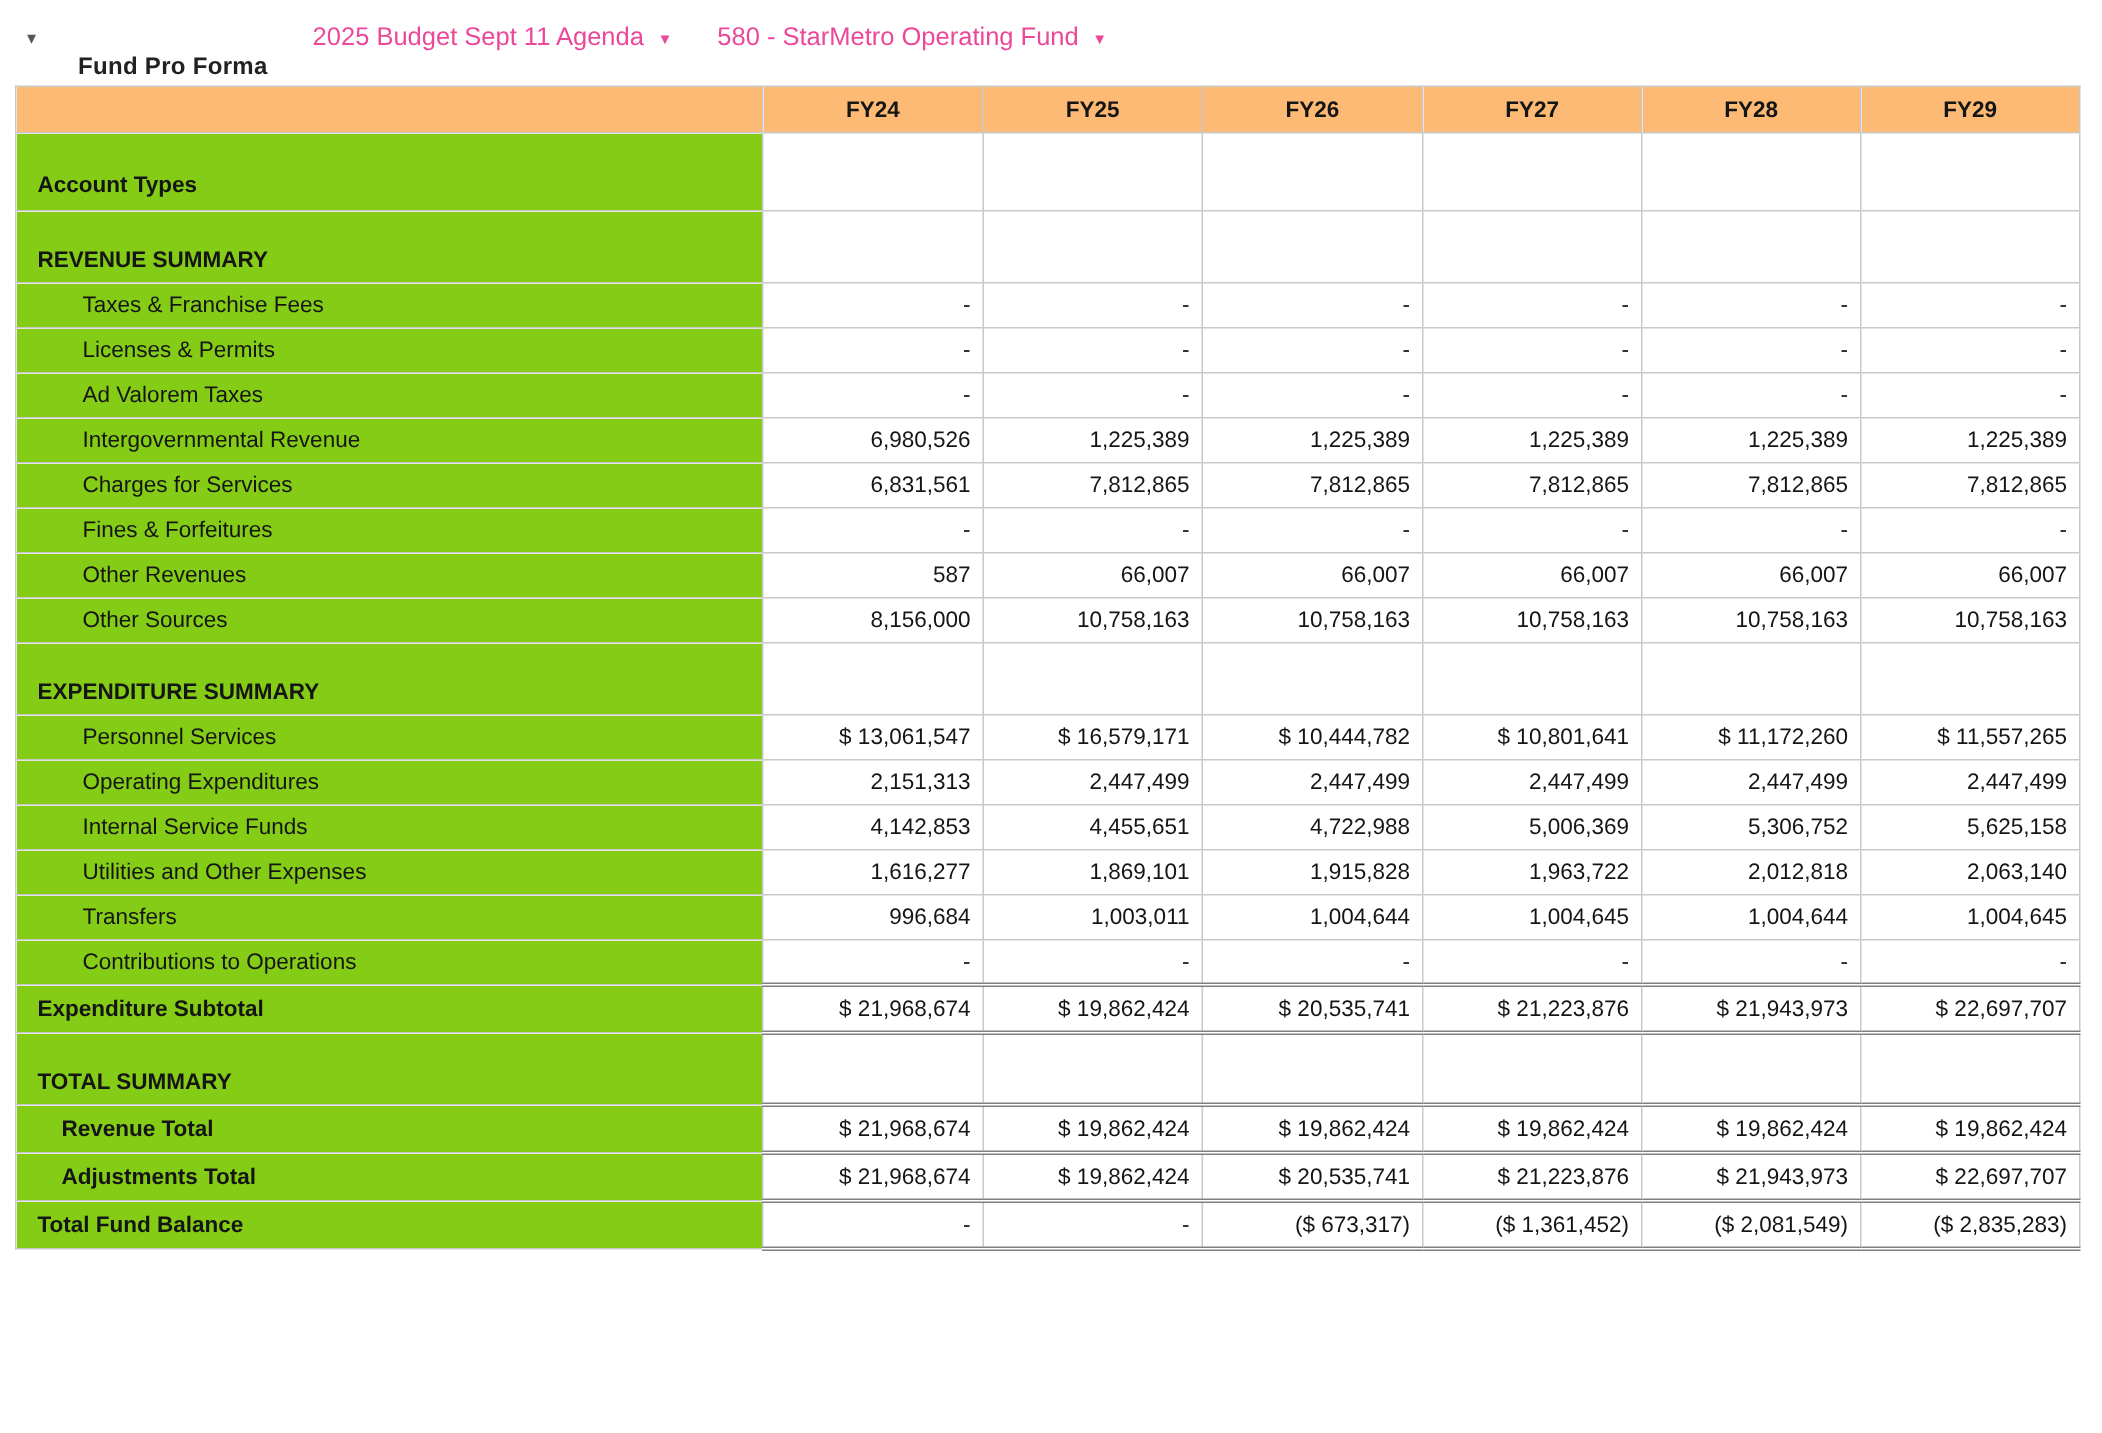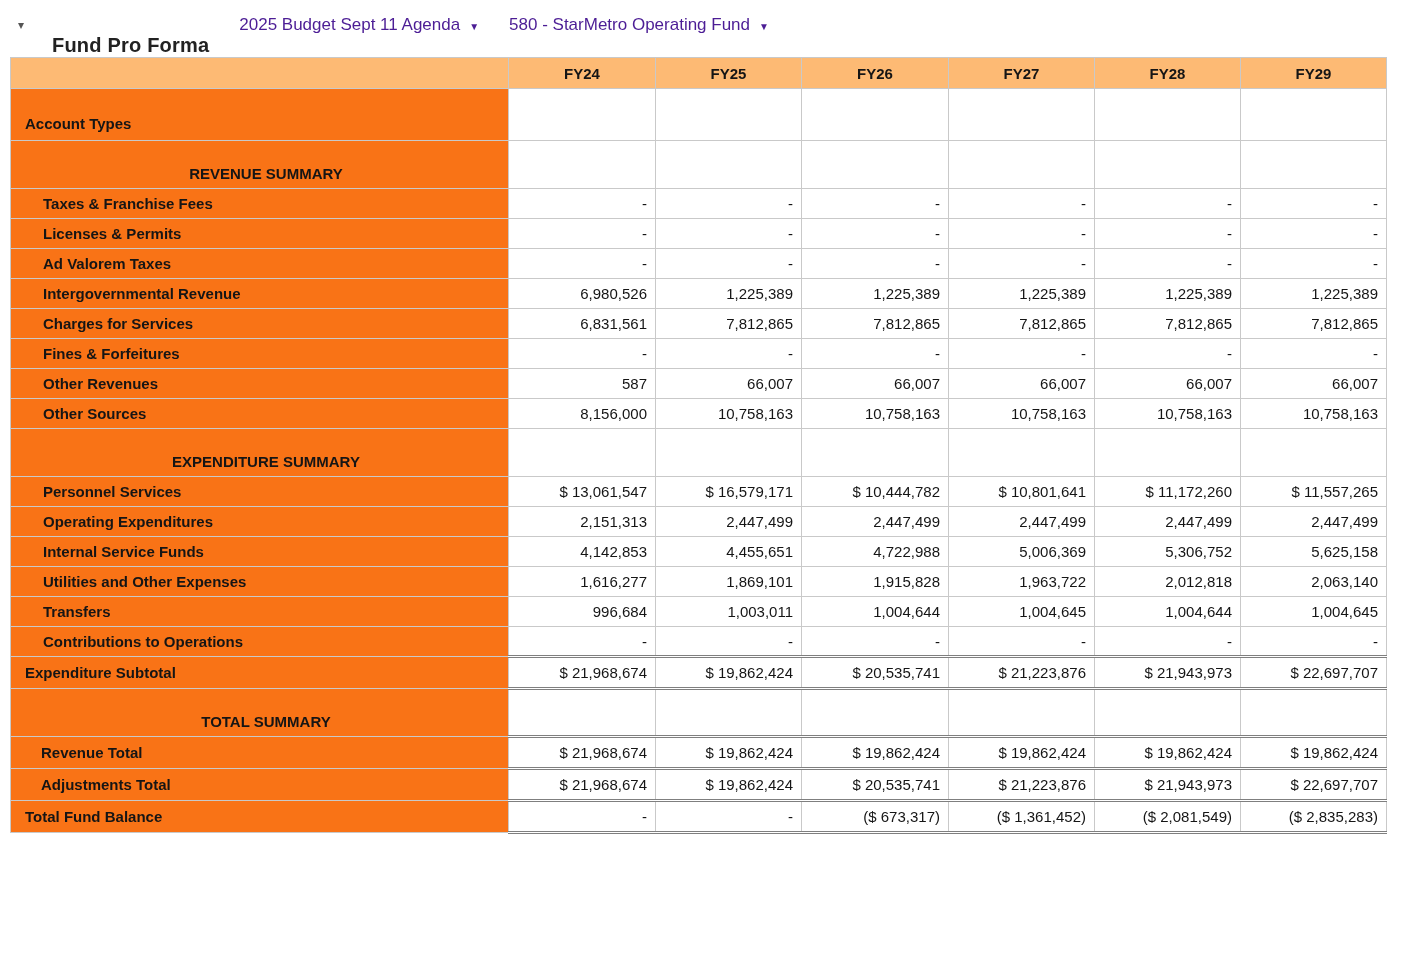--- a/index.html
+++ b/index.html
@@ -1,35 +1,35 @@
 <!DOCTYPE html>
 <html><head>
 <meta charset="utf-8">
 <style>
   html,body{margin:0;padding:0;background:#ffffff;width:1401px;height:955px;overflow:hidden;
     font-family:"Liberation Sans", sans-serif;-webkit-font-smoothing:antialiased;}
   
   .topbar{display:flex;align-items:center;height:50px;padding-left:18px;}
   .caret{color:#555;font-size:12px;line-height:1;cursor:pointer;}
-  .page-title{font-weight:bold;font-size:20px;color:#222;margin-left:28px;letter-spacing:.2px;margin-top:40px;}
-  .dropdown{display:flex;align-items:center;color:#4c1d95;font-size:17px;cursor:pointer;}
+  .page-title{font-weight:bold;font-size:16px;color:#222;margin-left:28px;letter-spacing:.2px;margin-top:40px;}
+  .dropdown{display:flex;align-items:center;color:#ec4899;font-size:17px;cursor:pointer;}
   .dd-budget{margin-left:30px;}
   .dd-fund{margin-left:30px;}
   .dropdown .tri{font-size:10px;margin-left:9px;padding-top:3px;}
   
   table{border-collapse:collapse;table-layout:fixed;margin:7px 0 0 10px;width:1376px;}
   td,th{border:1px solid #c9c9c9;font-size:15px;color:#151515;white-space:nowrap;overflow:hidden;box-sizing:border-box;}
   thead th{background:#fdba74;font-weight:bold;text-align:center;height:31px;}
-  td.label{background:#f97316;text-align:left;padding-left:14px;}
+  td.label{background:#84cc16;text-align:left;padding-left:14px;}
   td.num{background:#ffffff;text-align:right;padding-right:8px;}
   tr.r-account td{height:30px;}
-  tr.r-account td.label{padding-left:32px;font-weight:bold;margin-left:36px;}
+  tr.r-account td.label{padding-left:44px;font-weight:normal;margin-left:36px;}
   tr.r-title td{height:52px;vertical-align:bottom;}
   tr.r-title td.label{font-weight:bold;padding-bottom:8px;}
-  tr.r-section td{height:48px;vertical-align:bottom;text-align:center;}
+  tr.r-section td{height:48px;vertical-align:bottom;}
   tr.r-section td.label{font-weight:bold;padding-bottom:6px;}
   tr.r-subtotal td,tr.r-total td,tr.r-grandtotal td{height:32px;}
   tr.r-subtotal td.label,tr.r-total td.label,tr.r-grandtotal td.label{font-weight:bold;}
   tr.r-total td.label{padding-left:30px;}
   tr.r-subtotal td.num,tr.r-total td.num,tr.r-grandtotal td.num{
     border-top:3px double #7f7f7f;border-bottom:3px double #7f7f7f;}
 </style>
 </head>
 <body>
 

